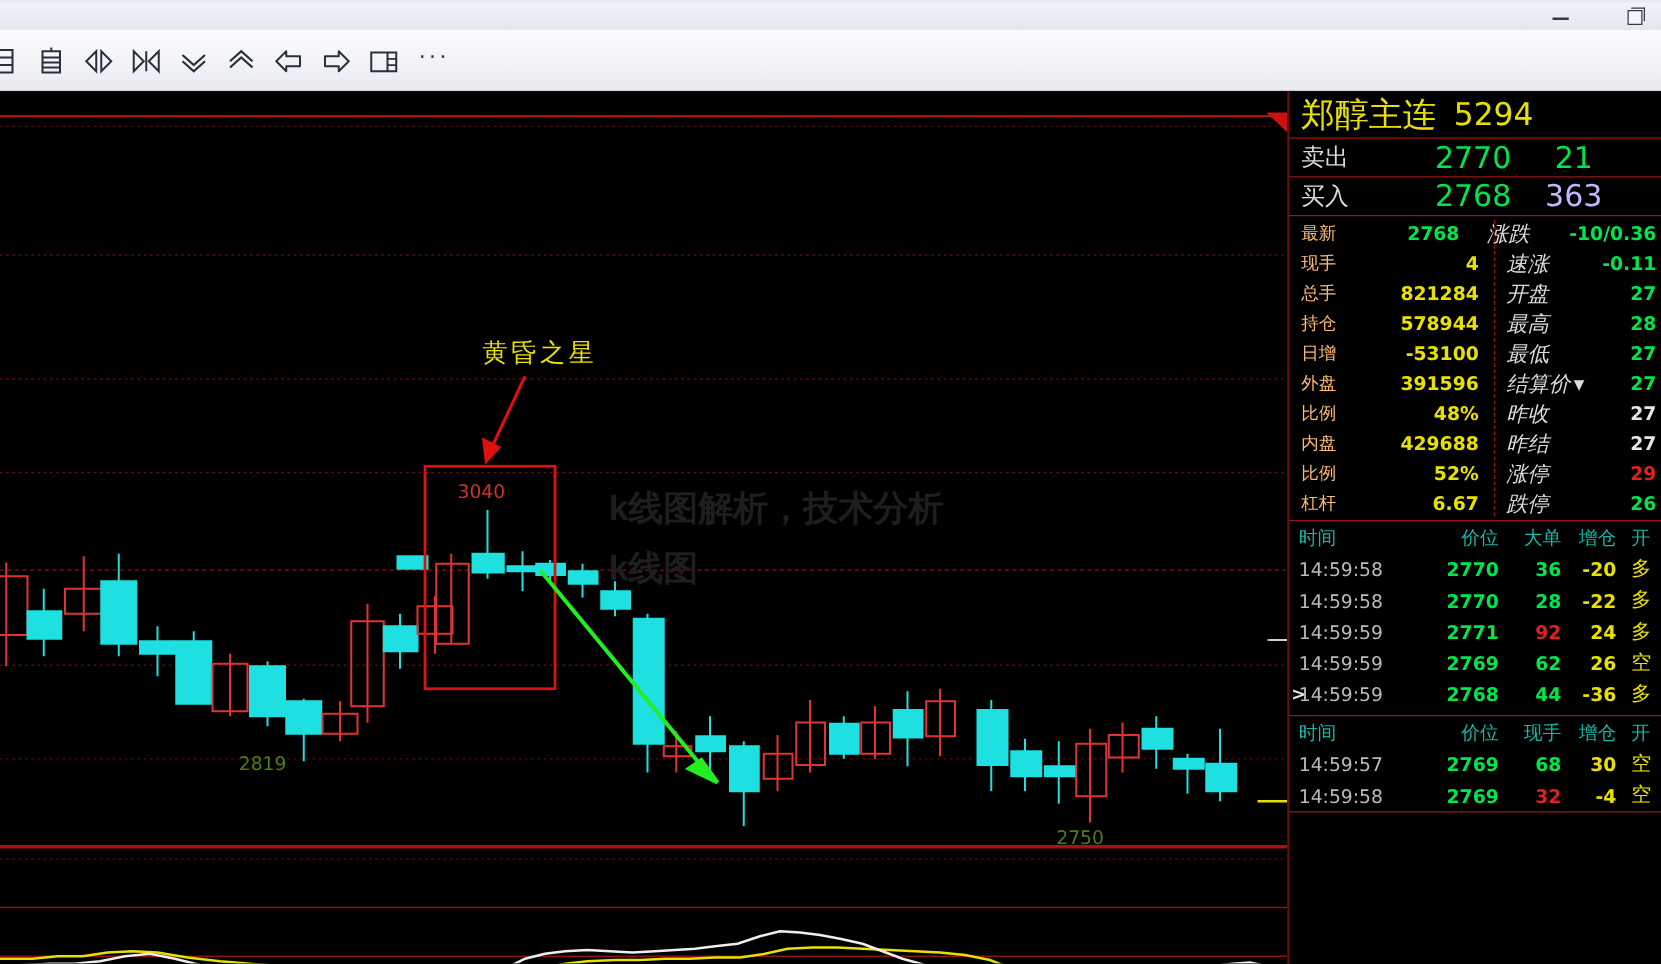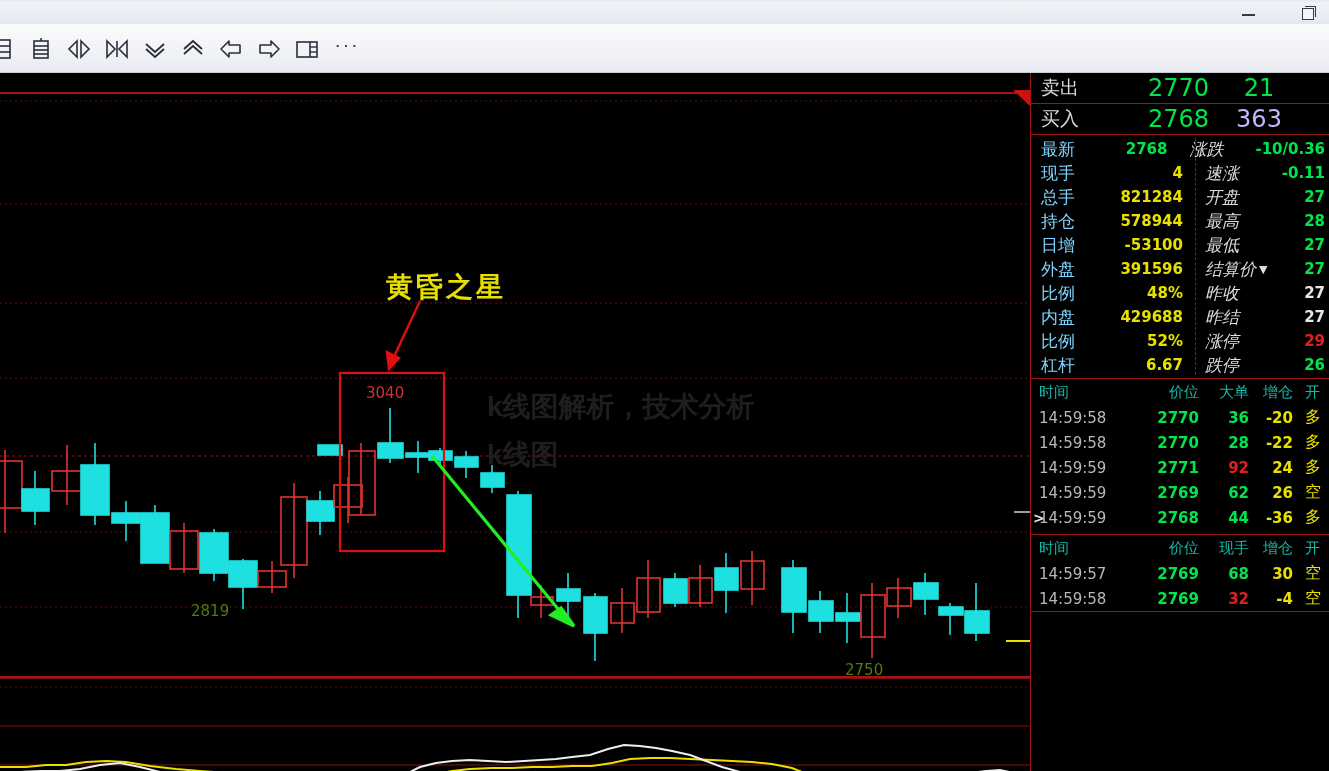--- a/index.html
+++ b/index.html
@@ -105,24 +105,23 @@
     font-weight: bold;
     color: #1e1e1e;
     font-family: Liberation Sans, sans-serif;
     pointer-events: none;
     white-space: pre-line;
   }
 
   .anno-label {
     position: absolute;
     color: #e8e000;
-    font-size: 27px;
+    font-size: 20px;
     letter-spacing: 3px;
     font-family: "DejaVu Sans", "Liberation Sans", sans-serif;
-    font-weight: bold;
   }
 
   .price-tag {
     position: absolute;
     font-size: 15px;
     font-family: "DejaVu Sans", "Liberation Sans", sans-serif;
   }
   .price-tag.cyan { color: #4d7c0f; }
   .price-tag.red  { color: #d03030; }
 
@@ -164,21 +163,21 @@
   }
   .qp-grid::after {
     content: "";
     position: absolute; left: 164px; top: 3px; bottom: 3px;
     width: 0; border-left: 1px dashed #9a1414;
   }
   .qp-row {
     display: flex; align-items: center; height: 24px;
     padding-left: 10px;
   }
-  .qp-row .k1 { color: #7dd3fc; font-size: 17px; width: 56px; white-space: nowrap; }
+  .qp-row .k1 { color: #fdba74; font-size: 14px; width: 56px; white-space: nowrap; }
   .qp-row .v1 { font-size: 15px; font-weight: bold; width: 96px; text-align: right; padding-right: 10px; }
   .qp-row .k2 { color: #dcdcdc; font-size: 17px; width: 86px; padding-left: 12px; white-space: nowrap; position: relative; font-style: italic; }
   .qp-row .v2 { font-size: 15px; font-weight: bold; flex: 1; text-align: right; padding-right: 4px; white-space: nowrap; }
   .c-green  { color: #00e64a; }
   .c-yellow { color: #e8e000; }
   .c-white  { color: #e6e6e6; }
   .c-red    { color: #e02020; }
   .caret-dn { display: inline-block; margin-left: 3px; color: #dcdcdc; font-size: 11px; vertical-align: middle; }
 
   
@@ -509,20 +508,24 @@
 
     <div class="anno-label" style="left:386px; top:196px;">黄昏之星</div>
 
     <div class="price-tag red" style="left:366px; top:311px;">3040</div>
     <div class="price-tag cyan" style="left:191px; top:529px;">2819</div>
     <div class="price-tag cyan" style="left:845px; top:588px;">2750</div>
   </div>
 
   <div class="quote-panel">
 
+    <div class="qp-head">
+      <span class="qp-name">郑醇主连</span>
+      <span class="qp-code">5294</span>
+    </div>
 
     <div class="qp-bigrow">
       <span class="lbl">卖出</span>
       <span class="v1">2770</span>
       <span class="v2 green">21</span>
     </div>
 
     <div class="qp-bigrow">
       <span class="lbl">买入</span>
       <span class="v1">2768</span>

